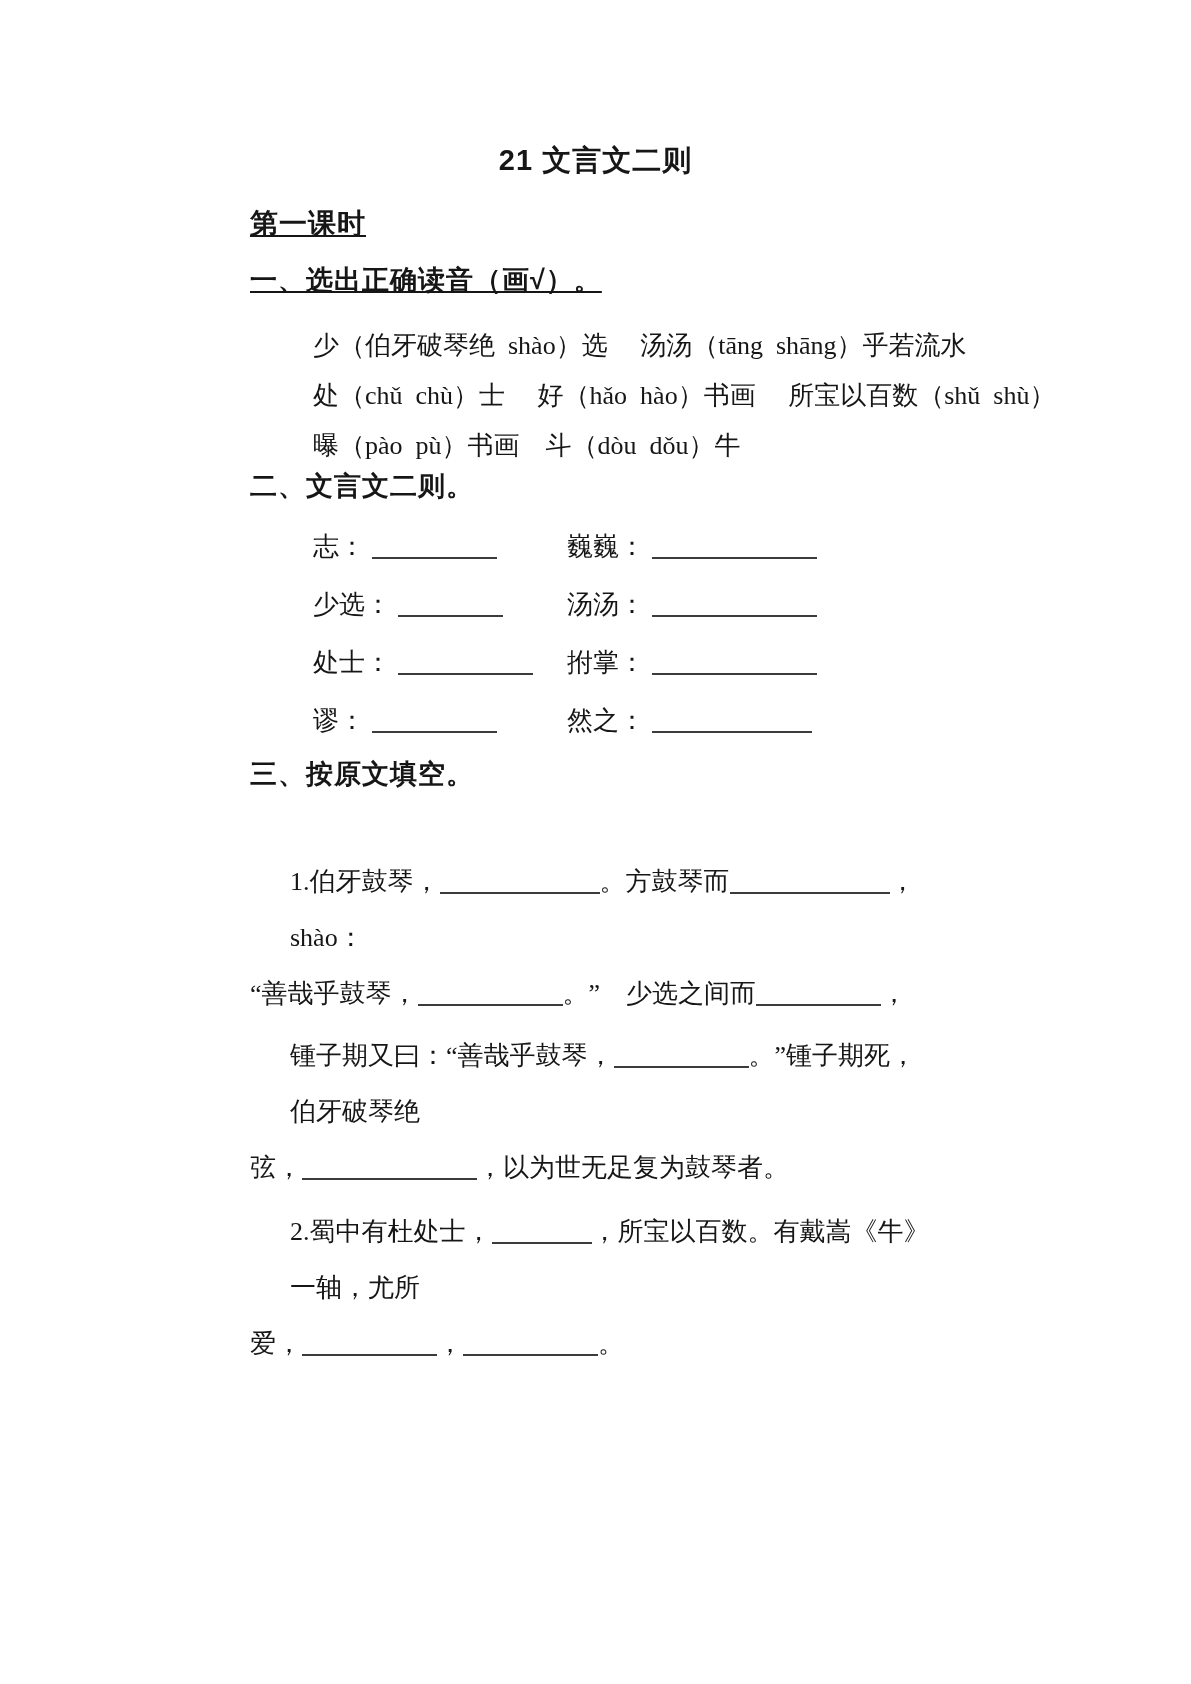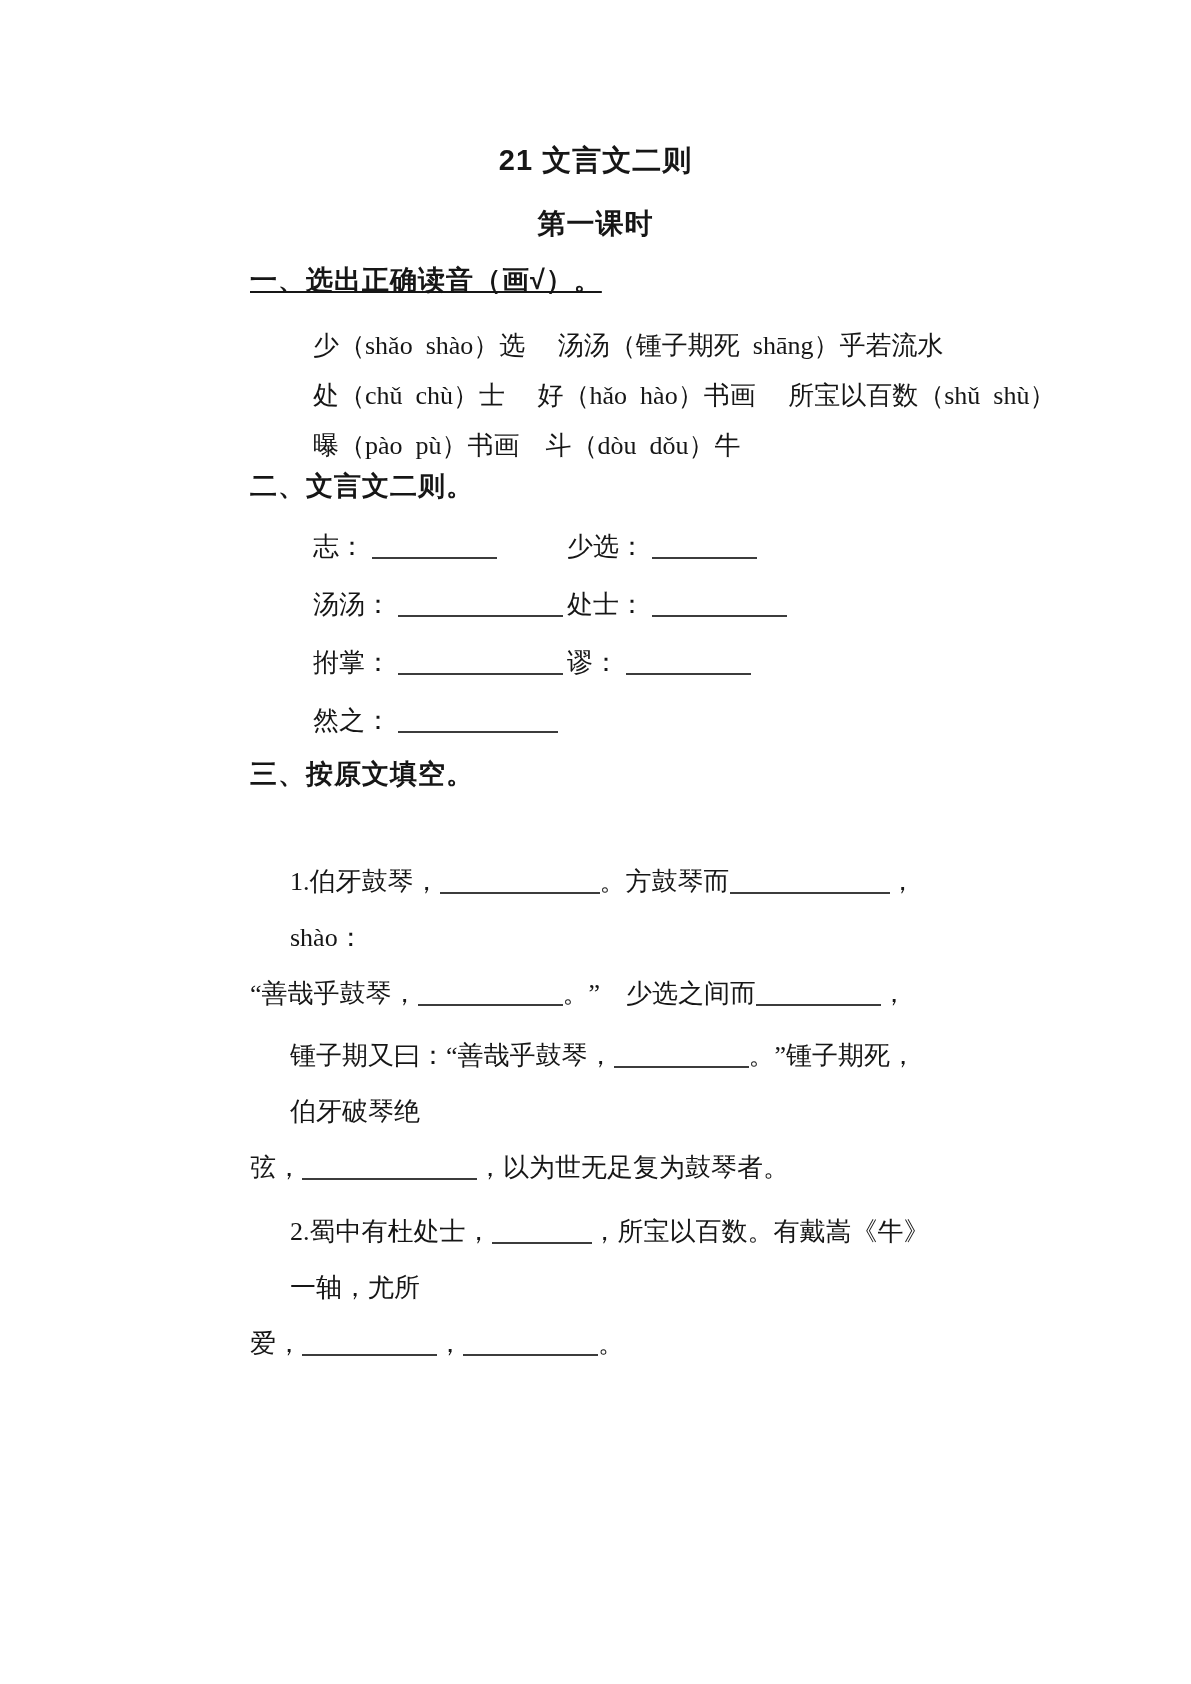--- a/index.html
+++ b/index.html
@@ -22,23 +22,24 @@
     font-weight: bold;
     text-align: center;
     line-height: 30px;
     letter-spacing: 1px;
   }
   .doc-subtitle {
     margin: 34px 0 0 0;
     font-family: "Liberation Sans", "DejaVu Sans", sans-serif;
     font-size: 28px;
     font-weight: bold;
-    text-align: center;
+    text-align: left;
     line-height: 30px;
     letter-spacing: 1px;
+    text-decoration: underline;
   }
   .section-heading {
     font-family: "Liberation Sans", "DejaVu Sans", sans-serif;
     font-size: 27px;
     font-weight: bold;
     line-height: 30px;
     letter-spacing: 1px;
   }
   .heading-1 { margin-top: 26px; text-decoration: underline; }
   .heading-2 { margin-top: 0; }
@@ -67,30 +68,31 @@
 
 <div class="page">
 
   <h1 class="doc-title">21 文言文二则</h1>
 
   <h2 class="doc-subtitle">第一课时</h2>
 
   <div class="section">
     <div class="section-heading heading-1">一、选出正确读音（画√）。</div>
     <div class="pinyin-lines">
-        <div class="pinyin-line">少（shǎo  shào）选　 汤汤（锺子期死  shāng）乎若流水</div>
+        <div class="pinyin-line">少（伯牙破琴绝  shào）选　 汤汤（tāng  shāng）乎若流水</div>
         <div class="pinyin-line">处（chǔ  chù）士　 好（hǎo  hào）书画　 所宝以百数（shǔ  shù）</div>
         <div class="pinyin-line">曝（pào  pù）书画　斗（dòu  dǒu）牛</div>
       </div>
   </div>
 
   <div class="section">
     <div class="section-heading heading-2">二、文言文二则。</div>
     <div class="def-grid">
         <div class="def-item"><span>志：</span><span class="blank" style="width: 125px;"></span></div>
+        <div class="def-item"><span>巍巍：</span><span class="blank" style="width: 165px;"></span></div>
         <div class="def-item"><span>少选：</span><span class="blank" style="width: 105px;"></span></div>
         <div class="def-item"><span>汤汤：</span><span class="blank" style="width: 165px;"></span></div>
         <div class="def-item"><span>处士：</span><span class="blank" style="width: 135px;"></span></div>
         <div class="def-item"><span>拊掌：</span><span class="blank" style="width: 165px;"></span></div>
         <div class="def-item"><span>谬：</span><span class="blank" style="width: 125px;"></span></div>
         <div class="def-item"><span>然之：</span><span class="blank" style="width: 160px;"></span></div>
       </div>
   </div>
 
   <div class="section">

